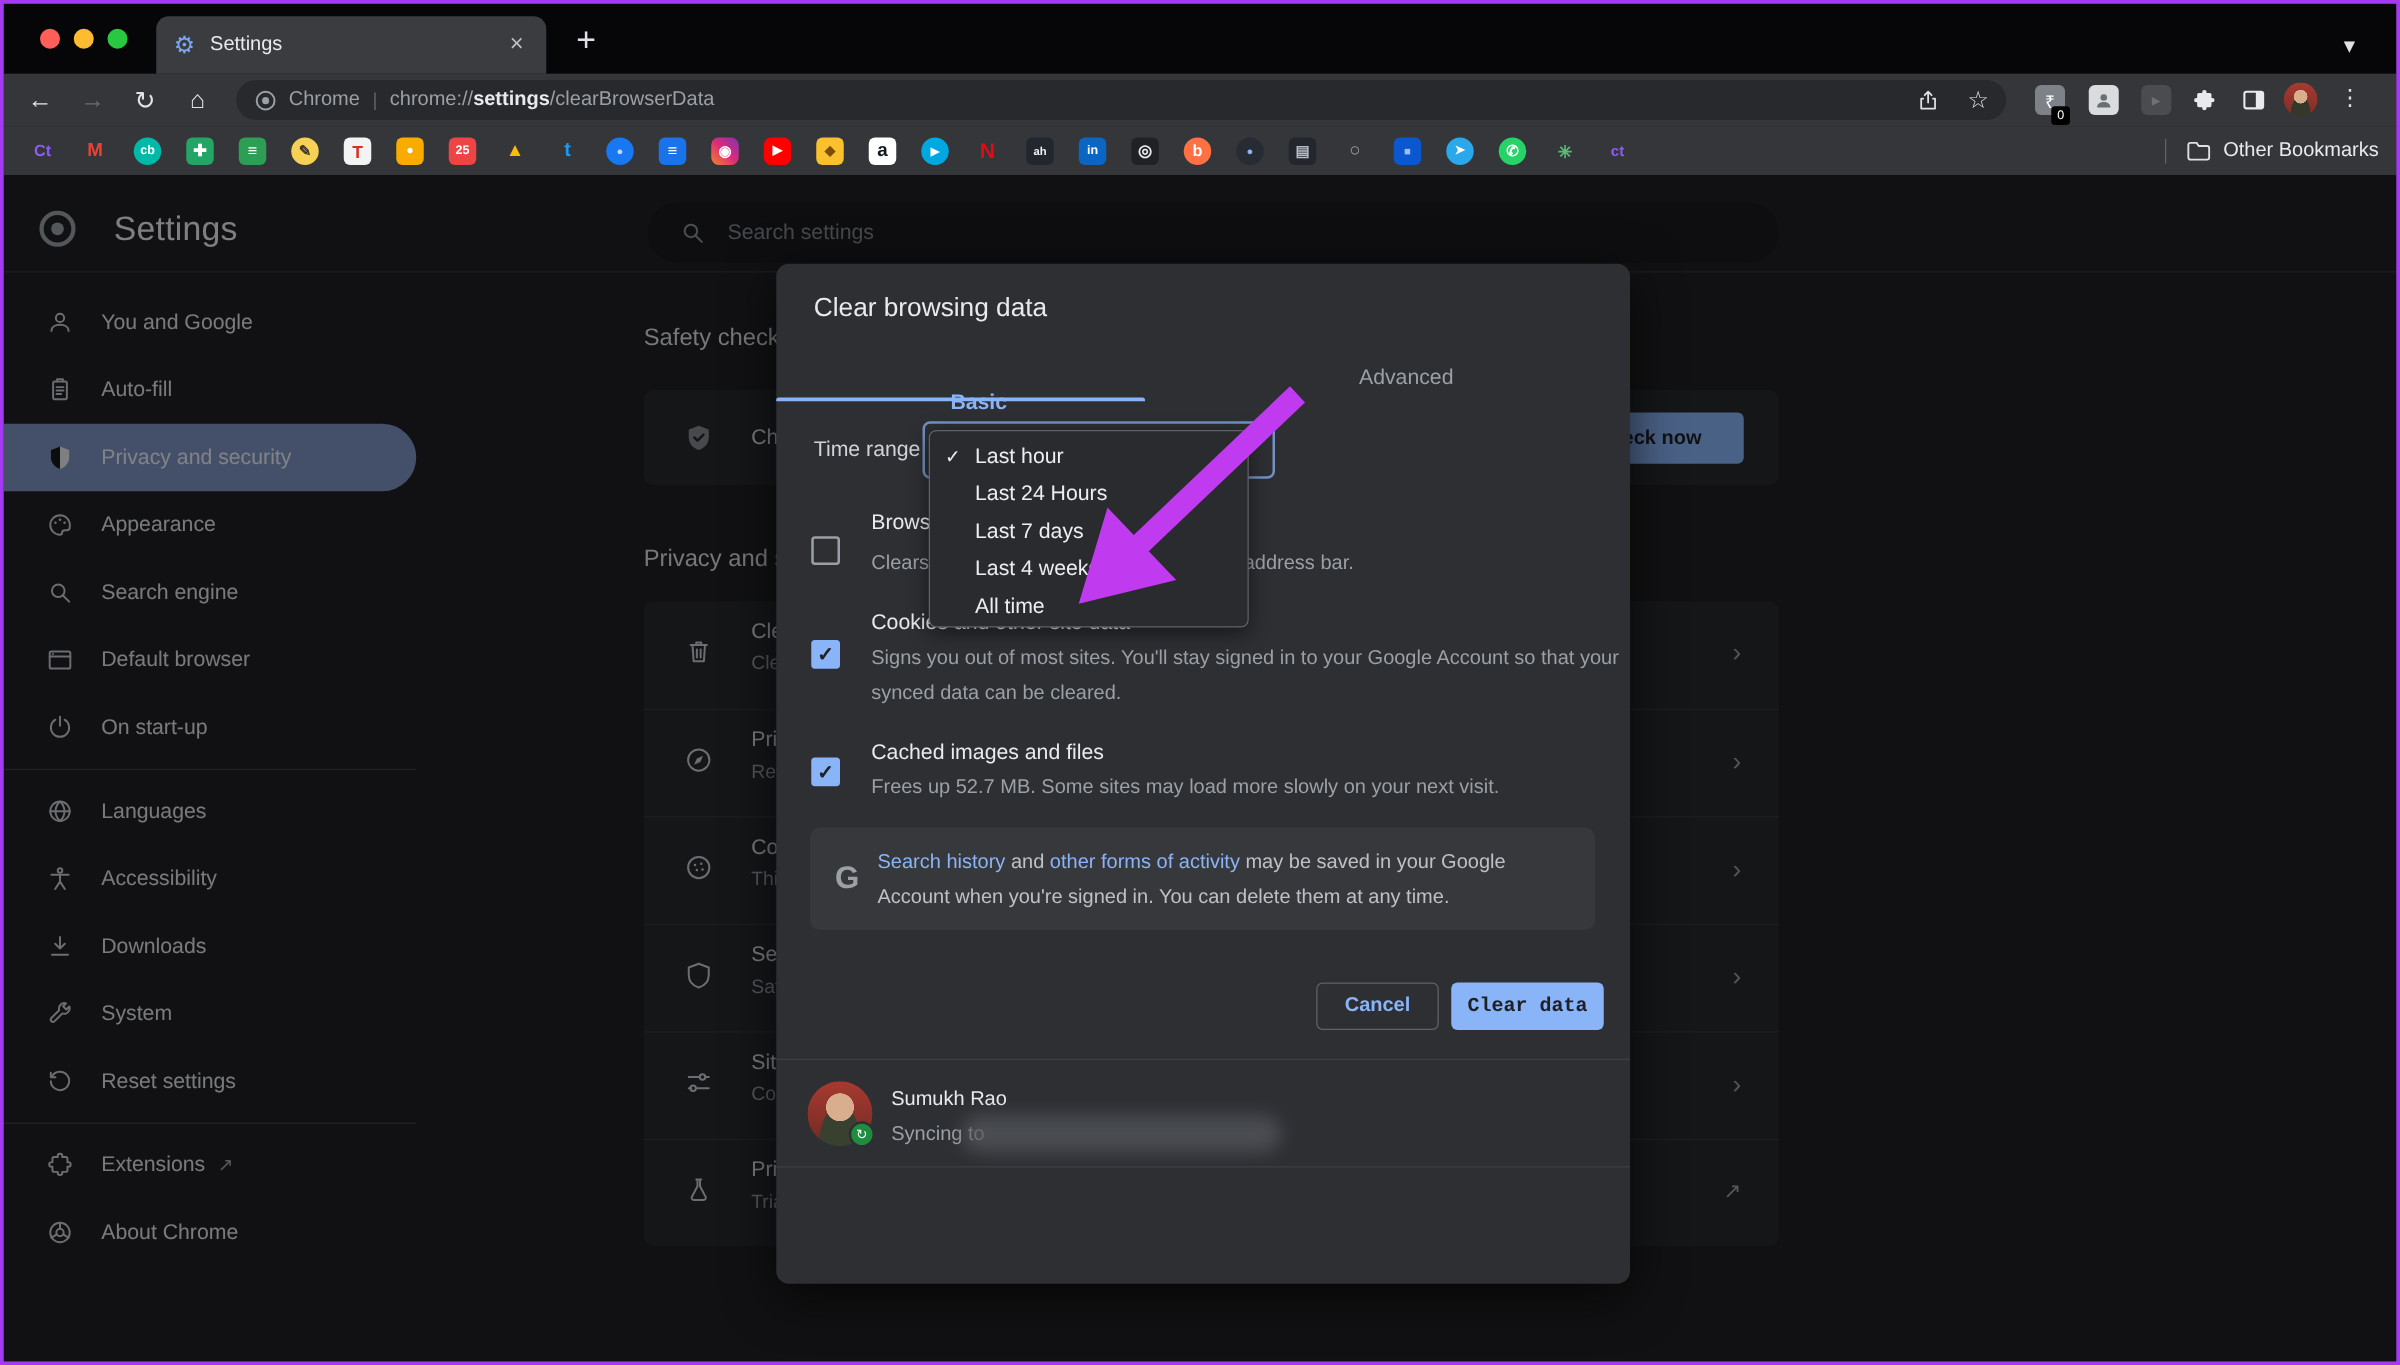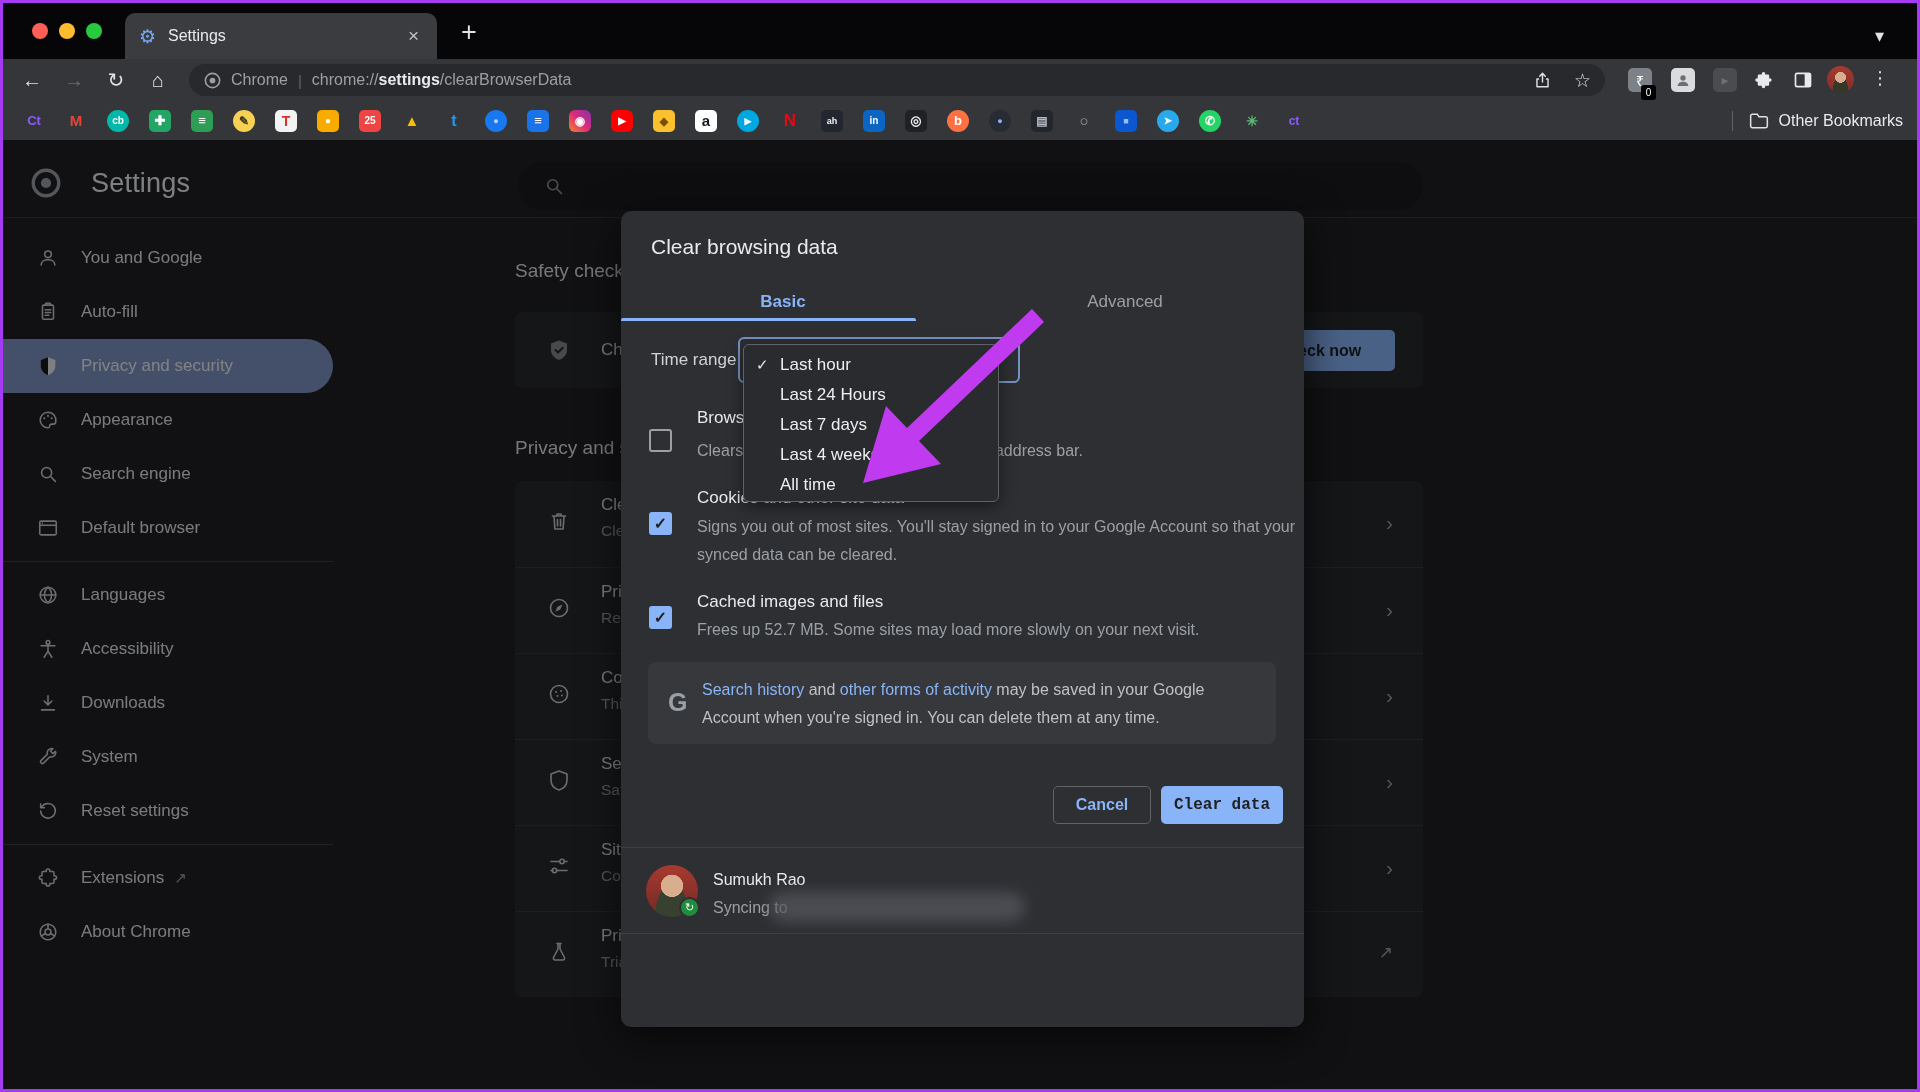--- a/index.html
+++ b/index.html
@@ -79,21 +79,21 @@
               color:#1f2023; font-weight:600; font-size:16px; border:none; border-radius:5px; }
 
   .dim { position:absolute; left:0; top:137px; width:100%; height:955px; background:rgba(0,0,0,.46); z-index:40; }
 
   
   .dialog { position:absolute; left:618px; top:208px; width:683px; height:816px; background:#2e2f33;
             border-radius:10px; z-index:60; box-shadow:0 10px 40px rgba(0,0,0,.65); }
   .dlg-title { position:absolute; left:30px; top:24px; color:#e8eaed; font-size:21px; }
   .dlg-tab { position:absolute; top:76px; height:30px; display:flex; align-items:center; justify-content:center;
              font-size:17px; }
-  .dlg-tab.basic { left:0; width:324px; color:#8ab4f8; font-weight:600; }
+  .dlg-tab.basic { left:0; width:324px; color:#8ab4f8; font-weight:600;margin-top:20px; }
   .dlg-tab.adv { left:324px; width:360px; color:#9aa0a6; font-weight:500; }
   .tab-underline { position:absolute; left:0; top:107px; width:295px; height:3px; background:#8ab4f8;
                    border-radius:2px 2px 0 0; }
   .tr-label { position:absolute; left:30px; top:139px; color:#cfd3d8; font-size:17px; }
   .tr-select { position:absolute; left:117px; top:126px; width:282px; height:46px; border:2px solid #7392c2;
                border-radius:6px; background:#2e2f33; }
   .dropdown { position:absolute; left:122px; top:133px; width:256px; height:158px; background:#2a2b2e;
               border:1px solid #606268; border-radius:6px; box-shadow:0 4px 16px rgba(0,0,0,.5);
               padding-top:5px; z-index:5; }
   .opt { height:30px; display:flex; align-items:center; padding-left:12px; font-size:17px; color:#eceef0; }
@@ -267,20 +267,21 @@
     <svg style="position:absolute;left:26px;top:26px" width="34" height="34" viewBox="0 0 24 24">
       <circle cx="12" cy="12" r="9" fill="none" stroke="#9aa0a6" stroke-width="2.4"></circle>
       <circle cx="12" cy="12" r="3.6" fill="#9aa0a6"></circle>
     </svg>
     <div class="pg-title">Settings</div>
     <div class="search-pill">
       <svg width="20" height="20" viewBox="0 0 24 24">
         <circle cx="10.5" cy="10.5" r="6" fill="none" stroke="#8a8f94" stroke-width="2"></circle>
           <path d="M15.3 15.3L21 21" stroke="#8a8f94" stroke-width="2" stroke-linecap="round"></path>
       </svg>
+      <input placeholder="Search settings" style="">
     </div>
     <div class="hdr-div"></div>
 
     <div class="abs" style="left:0;top:91px">
       <div class="side-item">
         <svg class="sic" viewBox="0 0 24 24">
             <circle cx="12" cy="8" r="3.6"></circle>
             <path d="M4.5 19.5c0-3.6 3.4-5.5 7.5-5.5s7.5 1.9 7.5 5.5"></path>
           </svg>
         <span class="lbl">You and Google</span>
@@ -315,20 +316,27 @@
           </svg>
         <span class="lbl">Search engine</span>
       </div>
       <div class="side-item">
         <svg class="sic" viewBox="0 0 24 24">
             <rect x="3" y="4.5" width="18" height="15" rx="1.5"></rect>
             <path d="M3 9h18"></path>
             <circle cx="5.8" cy="6.8" r=".9" fill="#c6cacf" stroke="none"></circle>
           </svg>
         <span class="lbl">Default browser</span>
+      </div>
+      <div class="side-item">
+        <svg class="sic" viewBox="0 0 24 24">
+            <path d="M8 5.2a8 8 0 1 0 8 0"></path>
+            <path d="M12 2.5v8"></path>
+          </svg>
+        <span class="lbl">On start-up</span>
       </div>
       <div class="side-div"></div>
       <div class="side-item">
         <svg class="sic" viewBox="0 0 24 24">
             <circle cx="12" cy="12" r="8.5"></circle>
             <path d="M3.5 12h17M12 3.5c2.6 2.3 3.9 5.2 3.9 8.5s-1.3 6.2-3.9 8.5c-2.6-2.3-3.9-5.2-3.9-8.5s1.3-6.2 3.9-8.5z"></path>
           </svg>
         <span class="lbl">Languages</span>
       </div>
       <div class="side-item">

